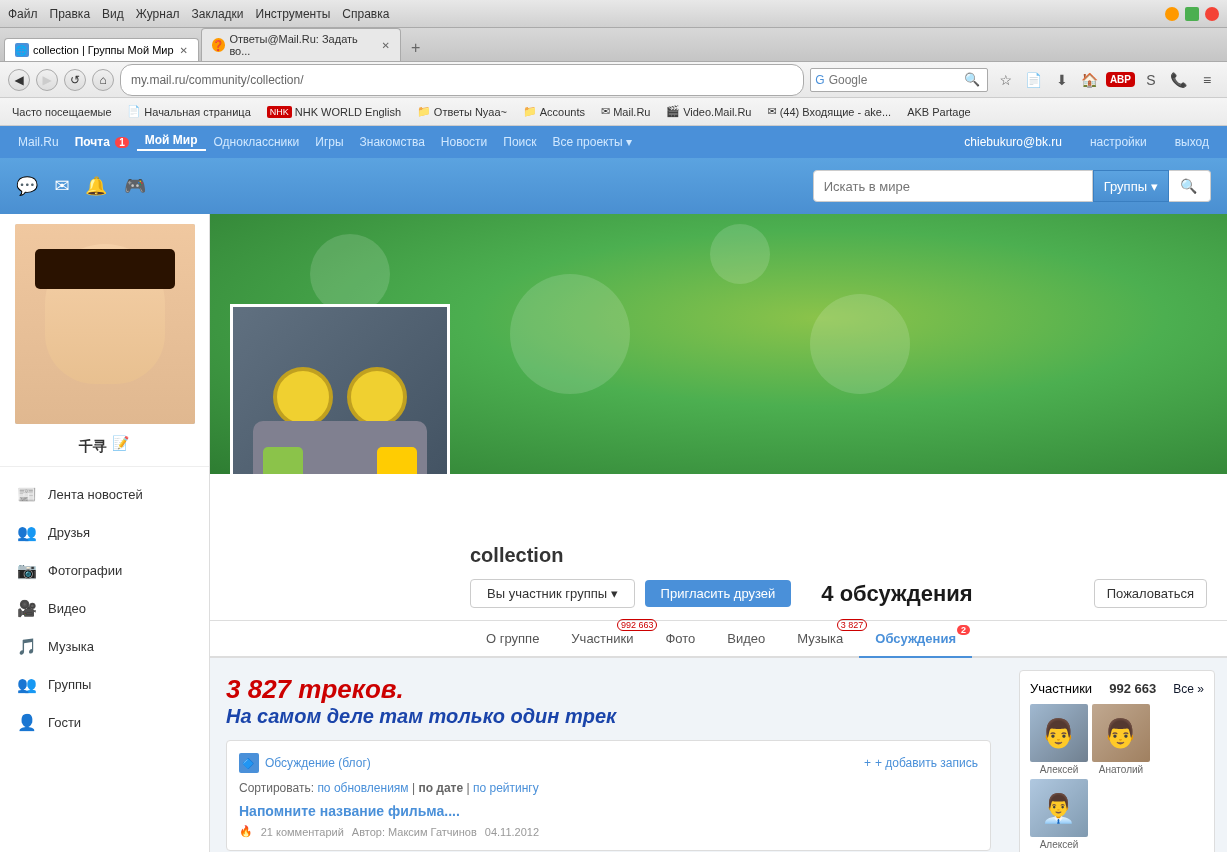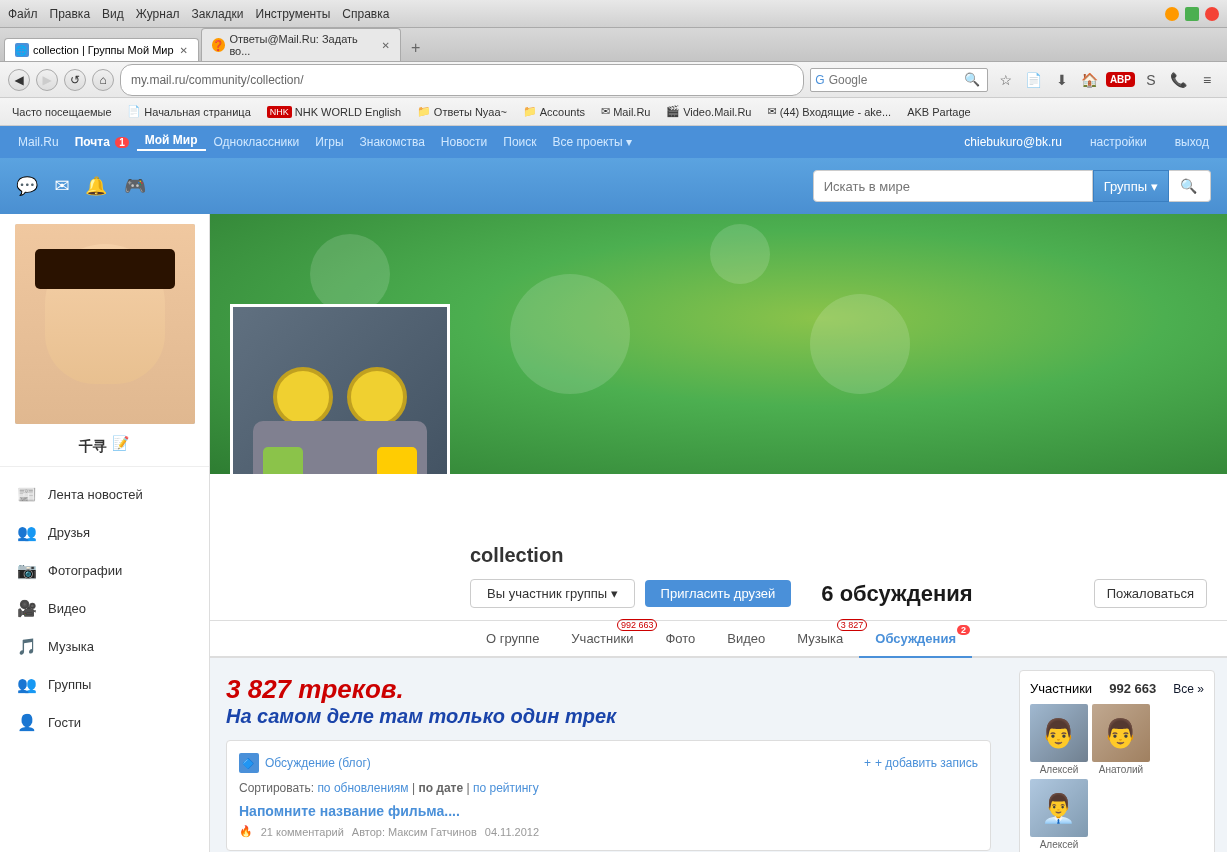--- a/index.html
+++ b/index.html
@@ -697,21 +697,21 @@
       <div class="group-info-section" style="padding-top:60px; padding-left:260px;">
         <div class="group-title">collection</div>
         <div class="group-actions">
           <button class="btn-member">
             <span>Вы участник группы</span> ▾
           </button>
           <button class="btn-invite">
             <span>Пригласить друзей</span>
           </button>
 
-          <span style="margin-left:20px; font-size:22px; font-weight:bold; color:#1a1a1a; font-family:Arial;">6 обсуждения</span>
+          <span style="margin-left:20px; font-size:22px; font-weight:bold; color:#1a1a1a; font-family:Arial;">4 обсуждения</span>
           <button class="btn-complaint" style="margin-left:auto;">
             <span>Пожаловаться</span>
           </button>
         </div>
       </div>
 
       <div class="group-tabs">
         <div class="group-tab">
           <span>О группе</span>
         </div>

